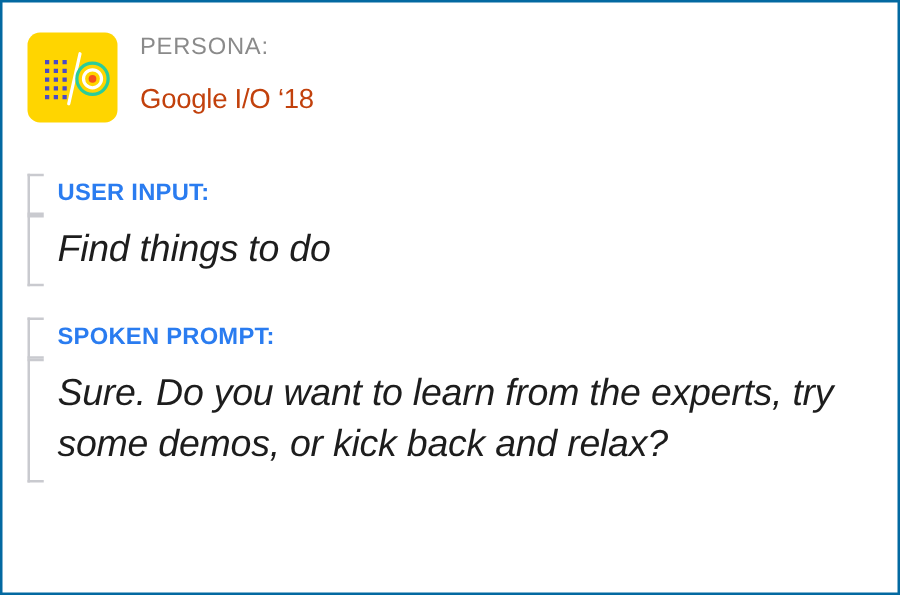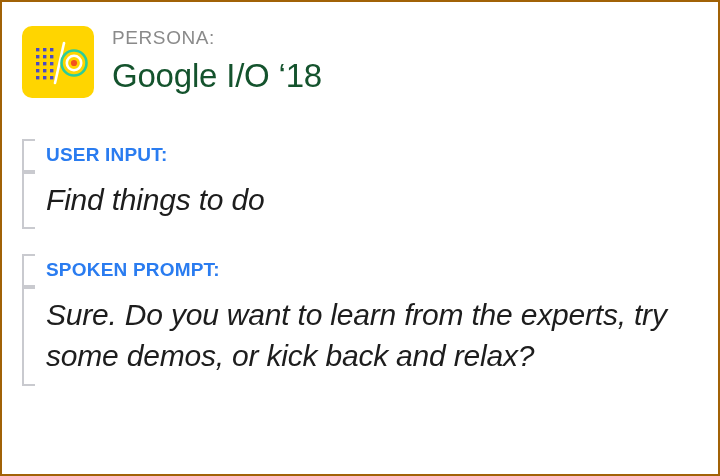--- a/index.html
+++ b/index.html
@@ -13,21 +13,21 @@
     font-family: "Liberation Sans", sans-serif;
     -webkit-font-smoothing: antialiased;
   }
 
   #card {
     position: relative;
     box-sizing: border-box;
     width: 720px;
     height: 476px;
     background: #ffffff;
-    border: 2px solid #a16207;
+    border: 2px solid #0369a1;
     overflow: hidden;
     padding-left: 48px;
   }
 
   
   #persona-row {
     position: absolute;
     left: 20px;
     top: 24px;
     display: flex;
@@ -49,25 +49,25 @@
     padding-top: 2px;
   }
   #persona-label {
     color: #8a8a8a;
     font-size: 19px;
     letter-spacing: 0.6px;
     font-weight: 400;
     line-height: 1.1;
   }
   #persona-title {
-    color: #14532d;
-    font-size: 33px;
+    color: #c2410c;
+    font-size: 22px;
     font-weight: 400;
     line-height: 1.25;
-    margin-top: 6px;
+    margin-top: 16px;
     letter-spacing: -0.2px;
   }
 
   
   .section {
     position: absolute;
     left: 20px;
     right: 20px;
   }
   #section-user-input  { top: 137px; }

